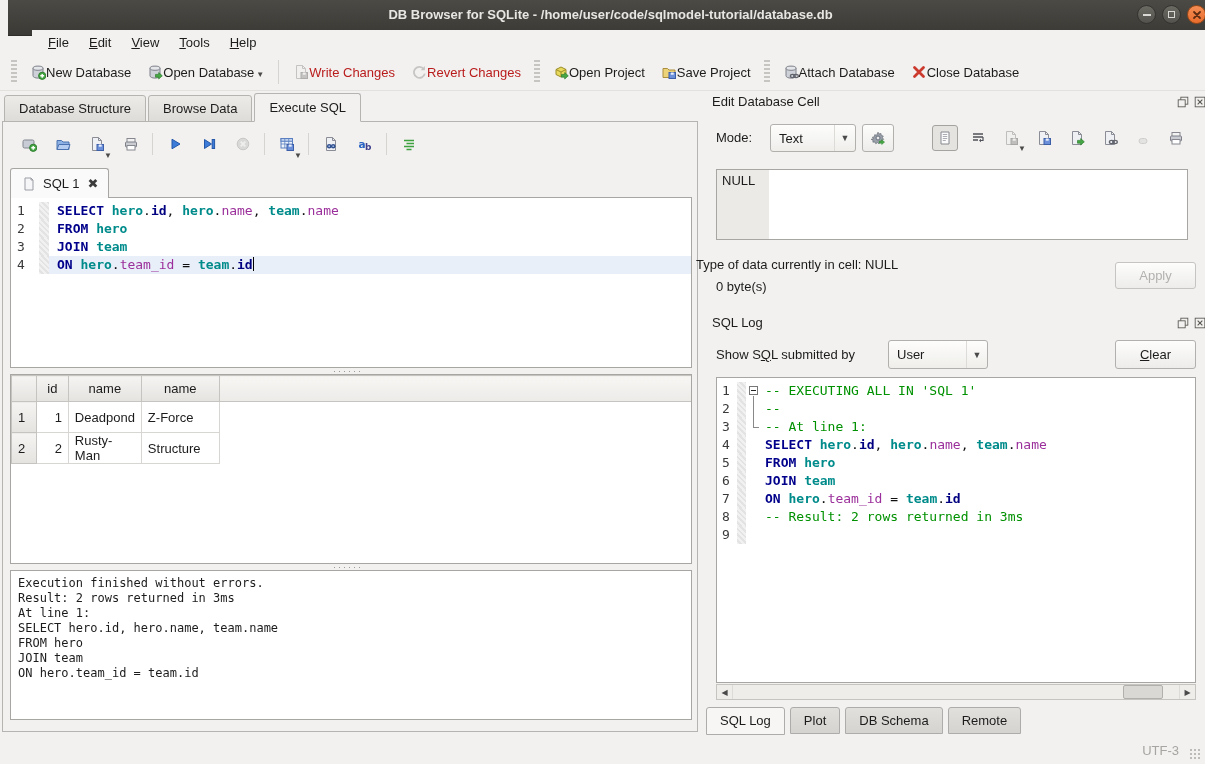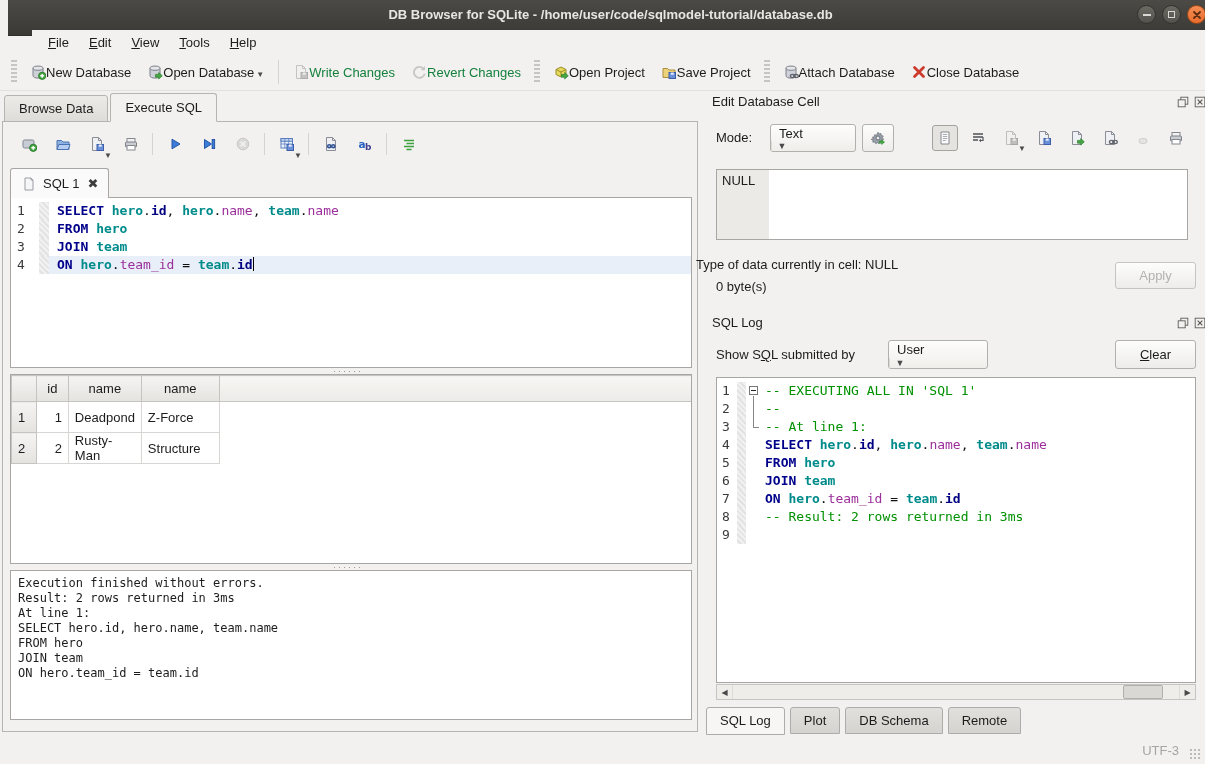--- a/index.html
+++ b/index.html
@@ -24,21 +24,21 @@
   .menu-item{padding:3px 10px;border-radius:2px;}
   .menu-item u{text-decoration:underline;}
   
   .toolbar{position:absolute;left:0;top:54px;width:1205px;height:37px;display:flex;align-items:center;
     padding-left:6px;background:#f2f1ef;border-bottom:1px solid #e3e1de;}
   .tb-handle{width:6px;height:24px;margin:0 5px;
     background:repeating-linear-gradient(#c7c5c2 0 2px,transparent 2px 4px);
     background-size:2px 100%;background-repeat:repeat-x;}
   .tb-sep{width:1px;height:24px;background:#d6d4d1;margin:0 6px;}
   .tb-btn{display:flex;align-items:center;padding:5px 8px;border-radius:3px;white-space:nowrap;}
-  .tb-btn.disabled{color:#15803d;text-align:center;}
+  .tb-btn.disabled{color:#b91c1c;text-align:center;}
   .tb-btn.disabled svg{opacity:.45;filter:grayscale(1);}
   .tb-dd{font-size:8px;color:#4a4a4a;align-self:flex-end;margin:0 0 1px 2px;}
   
   .main-tabs{position:absolute;left:4px;top:93px;display:flex;align-items:flex-end;height:29px;z-index:3;}
   .mtab{height:27px;line-height:26px;padding:0 14px;margin-right:2px;
     background:linear-gradient(#edebe8,#dedcd8);border:1px solid #b6b4b1;
     border-top-left-radius:3px;border-top-right-radius:3px;}
   .mtab.active{height:29px;line-height:28px;background:#f2f1ef;border-bottom:1px solid #f2f1ef;}
   .tab-frame{position:absolute;left:2px;top:121px;width:696px;height:611px;border:1px solid #b6b4b1;}
   
@@ -78,21 +78,21 @@
   .results .rowhdr{background:linear-gradient(#f5f4f2,#e5e3e0);border-color:#c6c4c1;text-align:left;}
   .results td.num{text-align:right;}
   
   .messages{position:absolute;left:10px;top:570px;width:682px;height:150px;background:#fff;border:1px solid #a8a6a3;
     font-family:"DejaVu Sans Mono","Liberation Mono",monospace;font-size:12px;line-height:15px;padding:5px 7px;white-space:pre;}
   
   .dock-title{position:absolute;font-size:13px;}
   .dock-icons{position:absolute;display:flex;gap:3px;}
   .dicon{width:14px;height:14px;}
   .combo{position:absolute;height:28px;border:1px solid #b2b0ad;border-radius:3px;
-    background:linear-gradient(#fdfdfc,#efeeeb);display:flex;align-items:stretch;flex-direction:column;}
+    background:linear-gradient(#fdfdfc,#efeeeb);display:flex;align-items:stretch;}
   .combo .val{flex:1;padding:0 0 0 8px;display:flex;align-items:center;}
   .combo .arr{width:21px;display:flex;align-items:center;justify-content:center;font-size:9px;color:#4a4a4a;border-left:1px solid #dddbd8;}
   .sqbtn{position:absolute;border:1px solid #b2b0ad;border-radius:3px;background:linear-gradient(#fdfdfc,#edecea);
     display:flex;align-items:center;justify-content:center;}
   .btn{position:absolute;border:1px solid #b2b0ad;border-radius:3px;background:linear-gradient(#fdfdfc,#edecea);
     display:flex;align-items:center;justify-content:center;font-size:13px;}
   .btn.disabled{color:#b3b1ae;border-color:#c6c4c1;}
   .btn u{text-decoration:underline;}
   .cibtn{position:absolute;width:26px;height:26px;display:flex;align-items:center;justify-content:center;border-radius:3px;}
   .cibtn.pressed{border:1px solid #a5a3a0;background:#e5e3e0;}
@@ -241,20 +241,21 @@
       <span class="icon">
         <svg width="16" height="16" viewBox="0 0 16 16">
           <path d="M3.5 3.5l9 9M12.5 3.5l-9 9" stroke="#cc3a2e" stroke-width="2.8" stroke-linecap="round"></path>
         </svg>
       </span>
       <span>Close Database</span>
     </span>
   </div>
 
 <div class="main-tabs" id="main-tabs">
+    <span class="mtab">Database Structure</span>
     <span class="mtab">Browse Data</span>
     <span class="mtab active">Execute SQL</span>
   </div>
 <div class="tab-frame"></div>
 <div class="sql-toolbar" id="sql-toolbar">
     <span class="sbtn">
       <span class="icon">
         <svg width="16" height="16" viewBox="0 0 16 16">
           <rect x="2" y="4" width="11" height="8" rx="1.5" fill="#c8ccd4" stroke="#80858f"></rect>
           <circle cx="12.2" cy="11.8" r="3.6" fill="#45a845" stroke="#2f7d2f"></circle>

